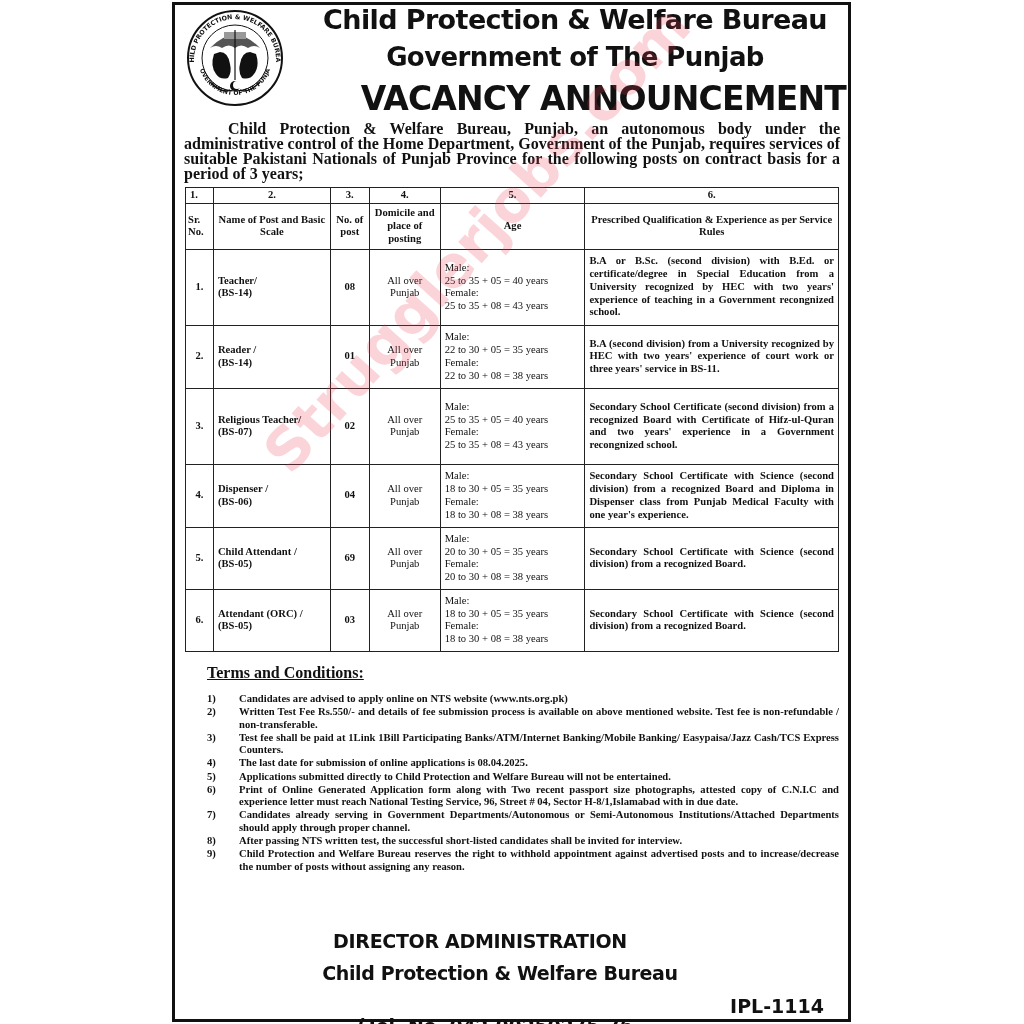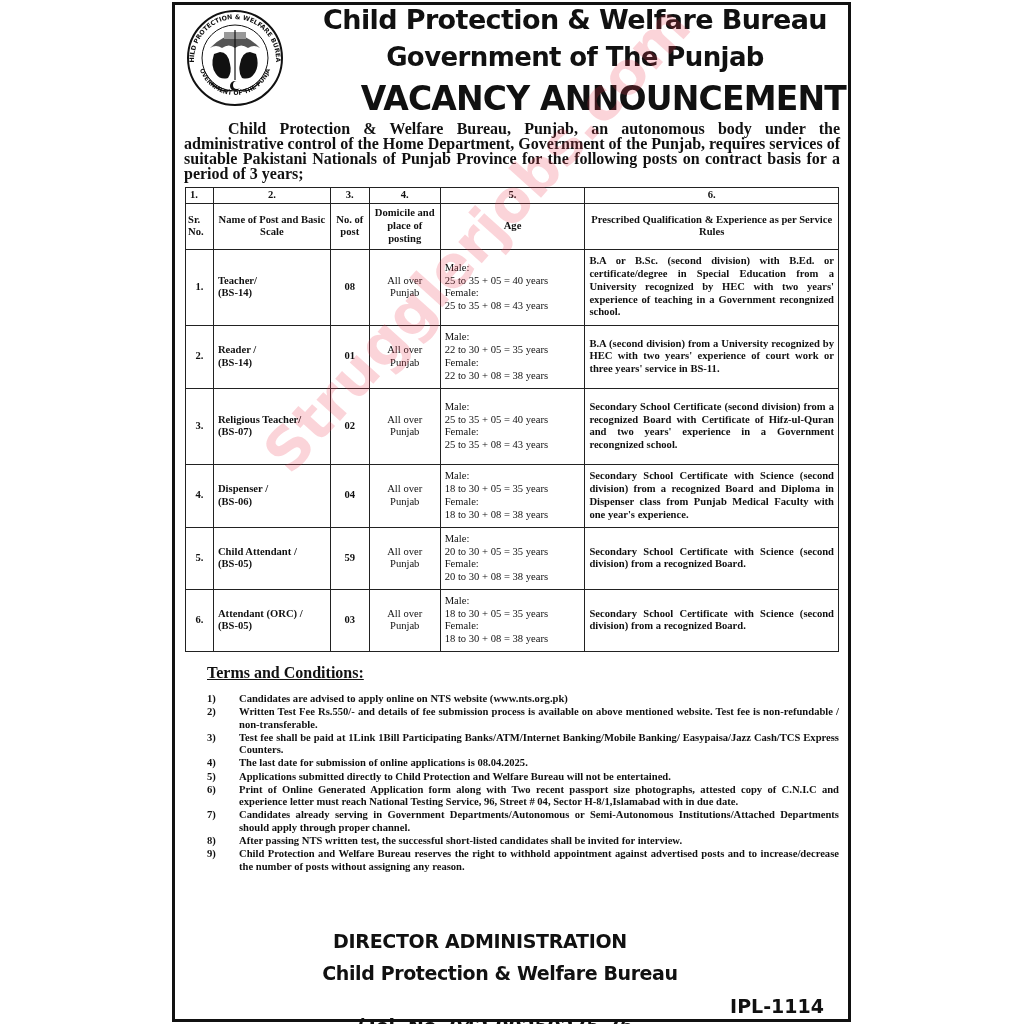--- a/index.html
+++ b/index.html
@@ -220,21 +220,21 @@
           <div>18 to 30 + 08 = 38 years</div>
         </td>
     <td class="qual">Secondary School Certificate with Science (second division) from a recognized Board and Diploma in Dispenser class from Punjab Medical Faculty with one year's experience.</td>
   </tr>
   <tr class="r5">
     <td class="sr">5.</td>
     <td class="post">
           <div>Child Attendant /</div>
           <div>(BS-05)</div>
         </td>
-    <td class="cnt">59</td>
+    <td class="cnt">69</td>
     <td class="dom">All over Punjab</td>
     <td class="age">
           <div>Male:</div>
           <div>20 to 30 + 05 = 35 years</div>
           <div>Female:</div>
           <div>20 to 30 + 08 = 38 years</div>
         </td>
     <td class="qual">Secondary School Certificate with Science (second division) from a recognized Board.</td>
   </tr>
   <tr class="r6">

